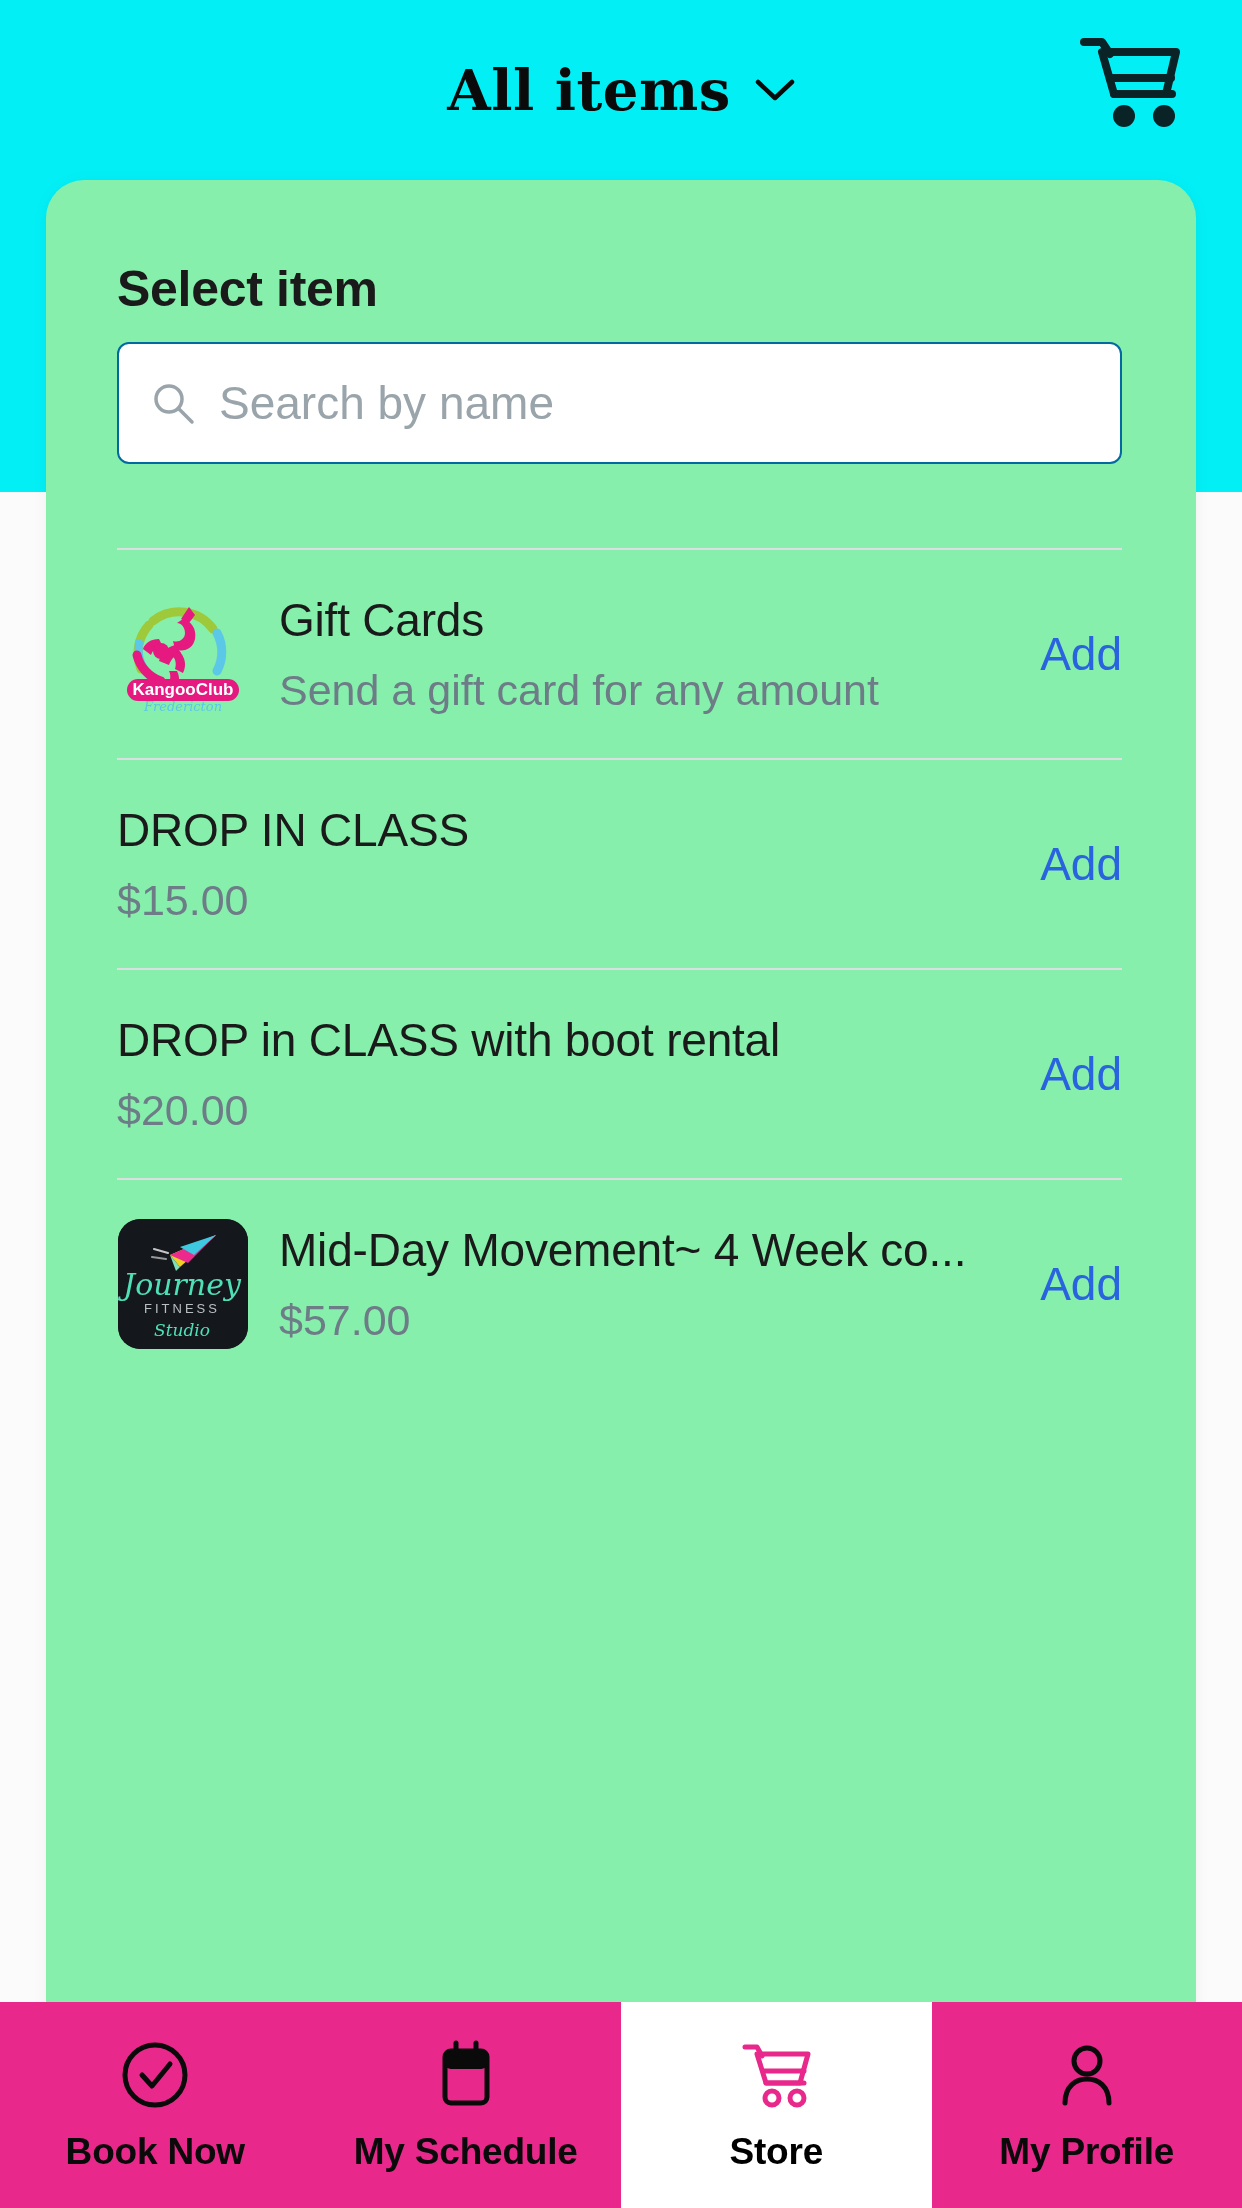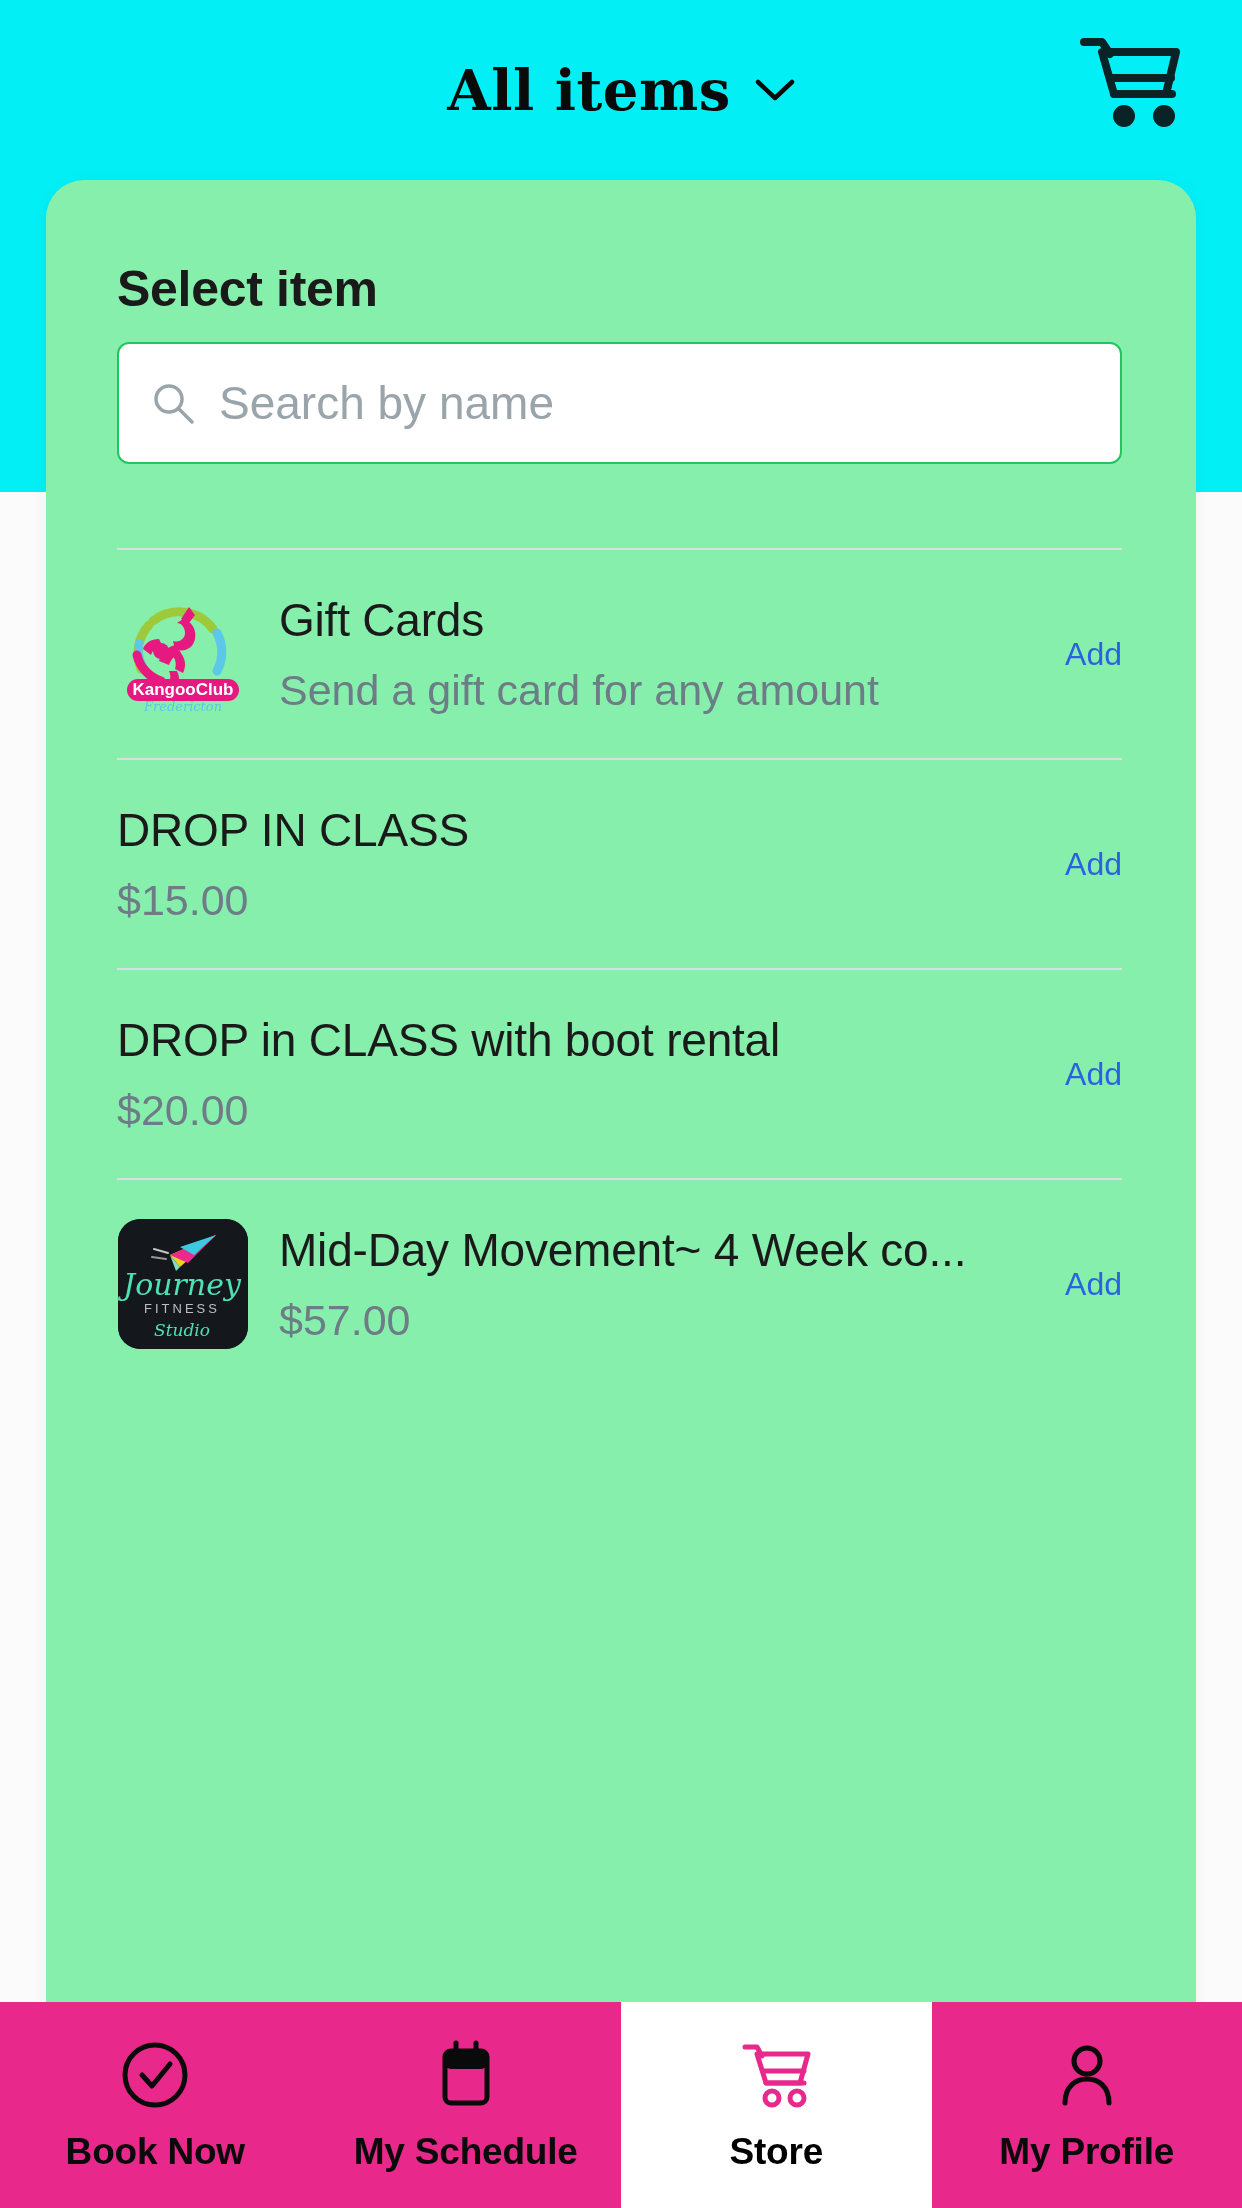--- a/index.html
+++ b/index.html
@@ -81,21 +81,21 @@
     letter-spacing: -0.3px;
   }
 
   
   .search-box {
     position: absolute;
     left: 71px;
     top: 162px;
     width: 1005px;
     height: 122px;
-    border: 2px solid #22c55e;
+    border: 2px solid #0369a1;
     border-radius: 12px;
     display: flex;
     align-items: center;
     padding: 0 30px;
     background: #ffffff;
   }
   .search-icon {
     width: 48px; height: 48px;
     flex: 0 0 48px;
     margin-right: 22px;
@@ -153,21 +153,21 @@
     font-weight: 400;
     color: #6d7c86;
     margin-top: 14px;
     line-height: 1.25;
     white-space: nowrap;
     overflow: hidden;
     text-overflow: ellipsis;
   }
   .row-action {
     flex: 0 0 auto;
-    font-size: 32px;
+    font-size: 46px;
     font-weight: 500;
     color: #2a63e0;
     padding-left: 8px;
   }
   .row.no-thumb .row-body { padding-left: 0; }
 
   
   .kangoo { width: 132px; height: 118px; }
   
   .journey {

